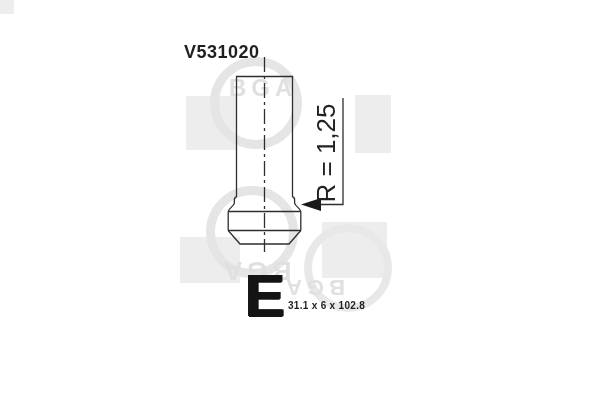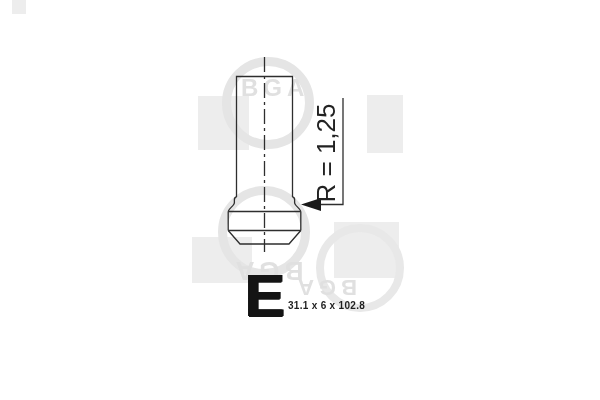--- a/index.html
+++ b/index.html
@@ -1,21 +1,21 @@
 <!DOCTYPE html>
 <html><head>
 <meta charset="utf-8">
 <style>
   html,body{margin:0;padding:0;}
   .canvas{
     position:relative;width:600px;height:400px;background:#ffffff;
     overflow:hidden;font-family:"Liberation Sans",sans-serif;
   }
   
-  .wm{position:absolute;inset:0;z-index:1;margin-left:12px;}
+  .wm{position:absolute;inset:0;z-index:1;}
   .wm-square{position:absolute;background:#ededed;}
   .sq1{left:0px;top:0px;width:14px;height:14px;}
   .sq2{left:186px;top:96px;width:51px;height:54px;}
   .sq3{left:355px;top:95px;width:36px;height:58px;}
   .sq4{left:180px;top:237px;width:60px;height:46px;}
   .sq5{left:322px;top:222px;width:65px;height:56px;}
   .wm-ring{position:absolute;border-radius:50%;border:9px solid #e5e5e5;box-sizing:border-box;}
   .ringA{left:210px;top:57px;width:92px;height:92px;}
   .ringB{left:206px;top:186px;width:92px;height:92px;}
   .ringC{left:304px;top:224px;width:88px;height:88px;border-width:8px;border-color:#e8e8e8;}
@@ -71,17 +71,18 @@
     <line x1="228.2" y1="230.5" x2="300.8" y2="230.5"></line>
 
     <path d="M 228.2 230.5 L 240 244 H 289 L 300.8 230.5"></path>
 
     <line x1="264.5" y1="57" x2="264.5" y2="252" stroke-dasharray="15 4 3 4"></line>
 
     <polyline points="343,98 343,204.5 321,204.5"></polyline>
     <polygon class="arrowhead" points="301,204.5 321,198 321,211"></polygon>
   </svg>
 
+  <div class="label part-number">V531020</div>
   <div class="label radius-label">R = 1,25</div>
   <div class="label size-letter">E</div>
   <div class="label dims-label">31.1 x 6 x 102.8</div>
 
 </div>
 
 </body></html>

